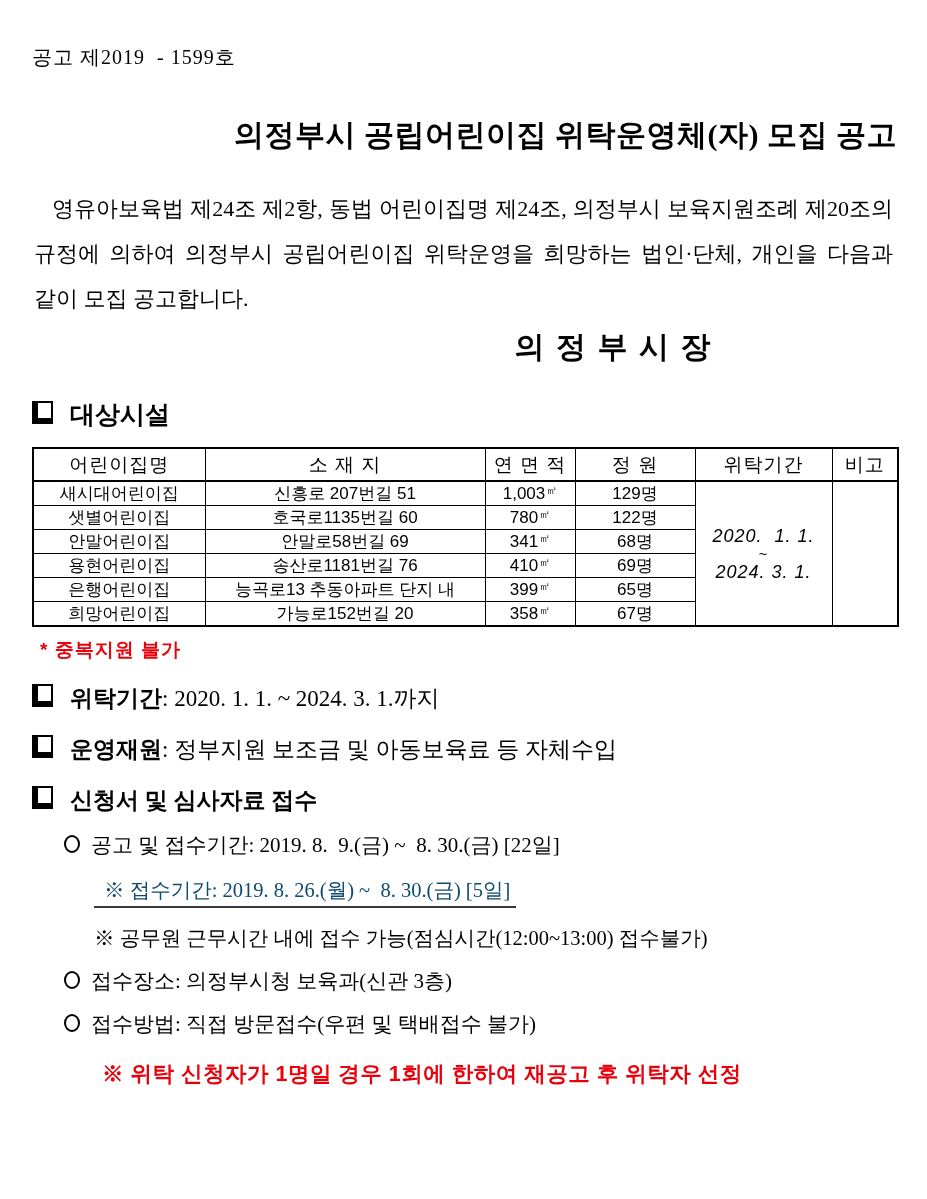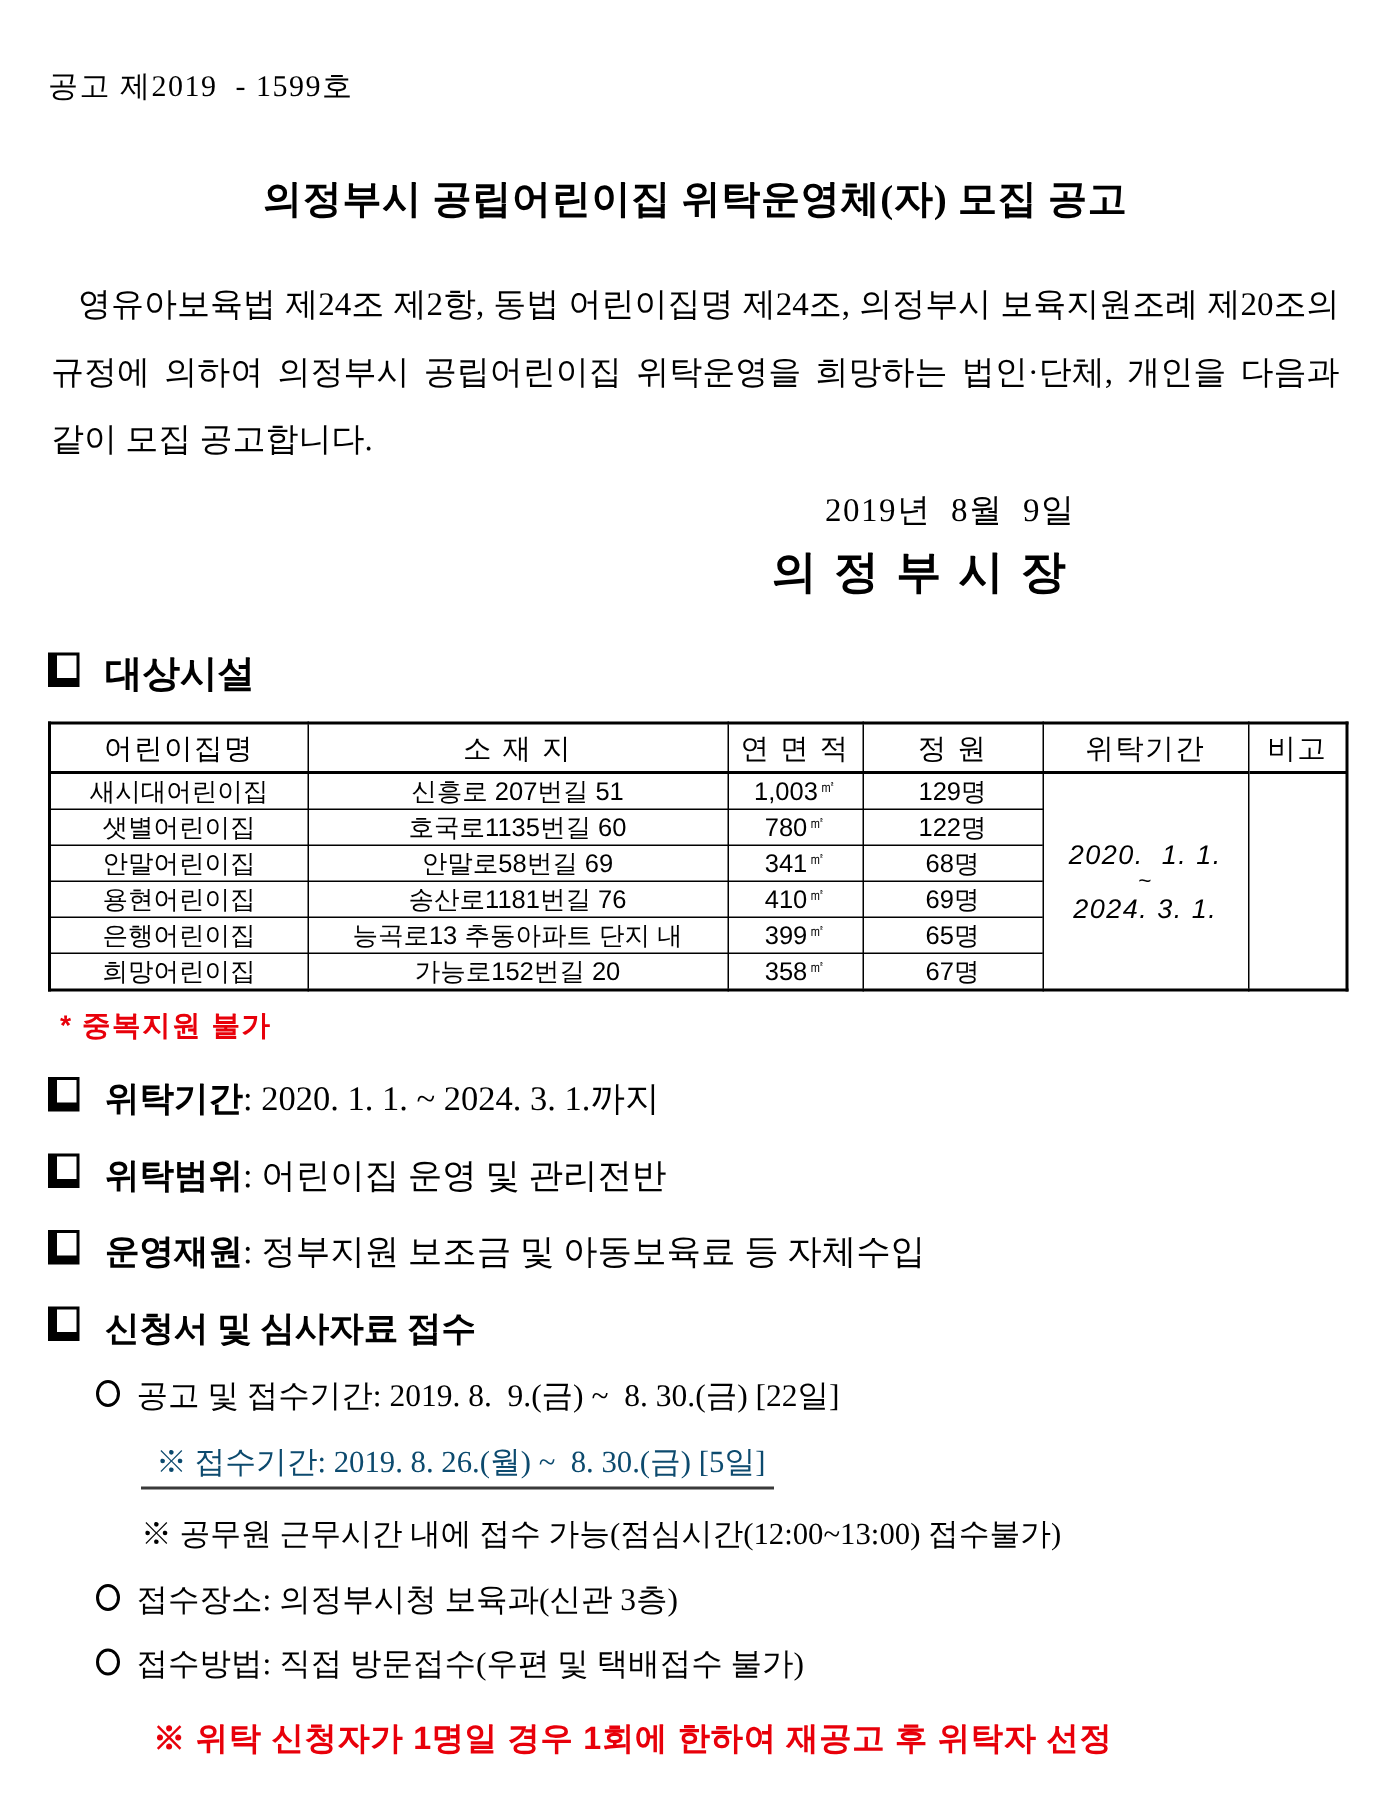--- a/index.html
+++ b/index.html
@@ -7,22 +7,22 @@
     width:927px;height:1199px;overflow:hidden;
     font-family:"Liberation Serif","DejaVu Serif",serif;
     color:#000;
   }
   .page{padding:40px 30px 0 30px;box-sizing:border-box;width:927px;}
   .prewrap{white-space:pre-wrap;}
 
   .doc-number{font-size:20px;letter-spacing:1px;margin:4px 0 0 2px;}
 
   .title{
-    margin:44px 0 0 0;text-align:center;
-    font-size:26px;font-weight:bold;letter-spacing:.5px;
+    margin:44px 0 0 0;text-align:right;
+    font-size:30px;font-weight:bold;letter-spacing:.5px;
   }
 
   .intro{
     margin:30px 4px 0 4px;font-size:22px;line-height:2.05;
     text-align:justify;text-indent:18px;word-break:keep-all;
   }
 
   .date-line{
     margin-top:10px;font-size:22px;text-align:center;
     padding-left:340px;letter-spacing:1px;
@@ -89,21 +89,20 @@
 <body>
 
 <div class="page">
 
   <div class="doc-number prewrap">공고 제2019  - 1599호</div>
 
   <h1 class="title">의정부시 공립어린이집 위탁운영체(자) 모집 공고</h1>
 
   <p class="intro">영유아보육법 제24조 제2항, 동법 어린이집명 제24조, 의정부시 보육지원조례 제20조의 규정에 의하여 의정부시 공립어린이집 위탁운영을 희망하는 법인·단체, 개인을 다음과 같이 모집 공고합니다.</p>
 
-  <div class="date-line prewrap">2019년  8월  9일</div>
   <div class="issuer prewrap">의 정 부 시 장</div>
 
   <div class="section-heading">
     <span class="sq"></span><span>대상시설</span>
   </div>
 
   <table class="fac-table">
     <colgroup>
       <col style="width:172px">
         <col style="width:280px">
@@ -167,23 +166,20 @@
         </tr>
       </tbody>
   </table>
 
   <div class="red-note">* 중복지원 불가</div>
 
   <div class="item">
     <span class="sq"></span><span class="lbl">위탁기간</span><span>: 2020. 1. 1. ~ 2024. 3. 1.까지</span>
   </div>
 
-  <div class="item">
-    <span class="sq"></span><span class="lbl">위탁범위</span><span>: 어린이집 운영 및 관리전반</span>
-  </div>
 
   <div class="item">
     <span class="sq"></span><span class="lbl">운영재원</span><span>: 정부지원 보조금 및 아동보육료 등 자체수입</span>
   </div>
 
   <div class="item heading">
     <span class="sq"></span><span>신청서 및 심사자료 접수</span>
   </div>
 
   <div class="sub">

